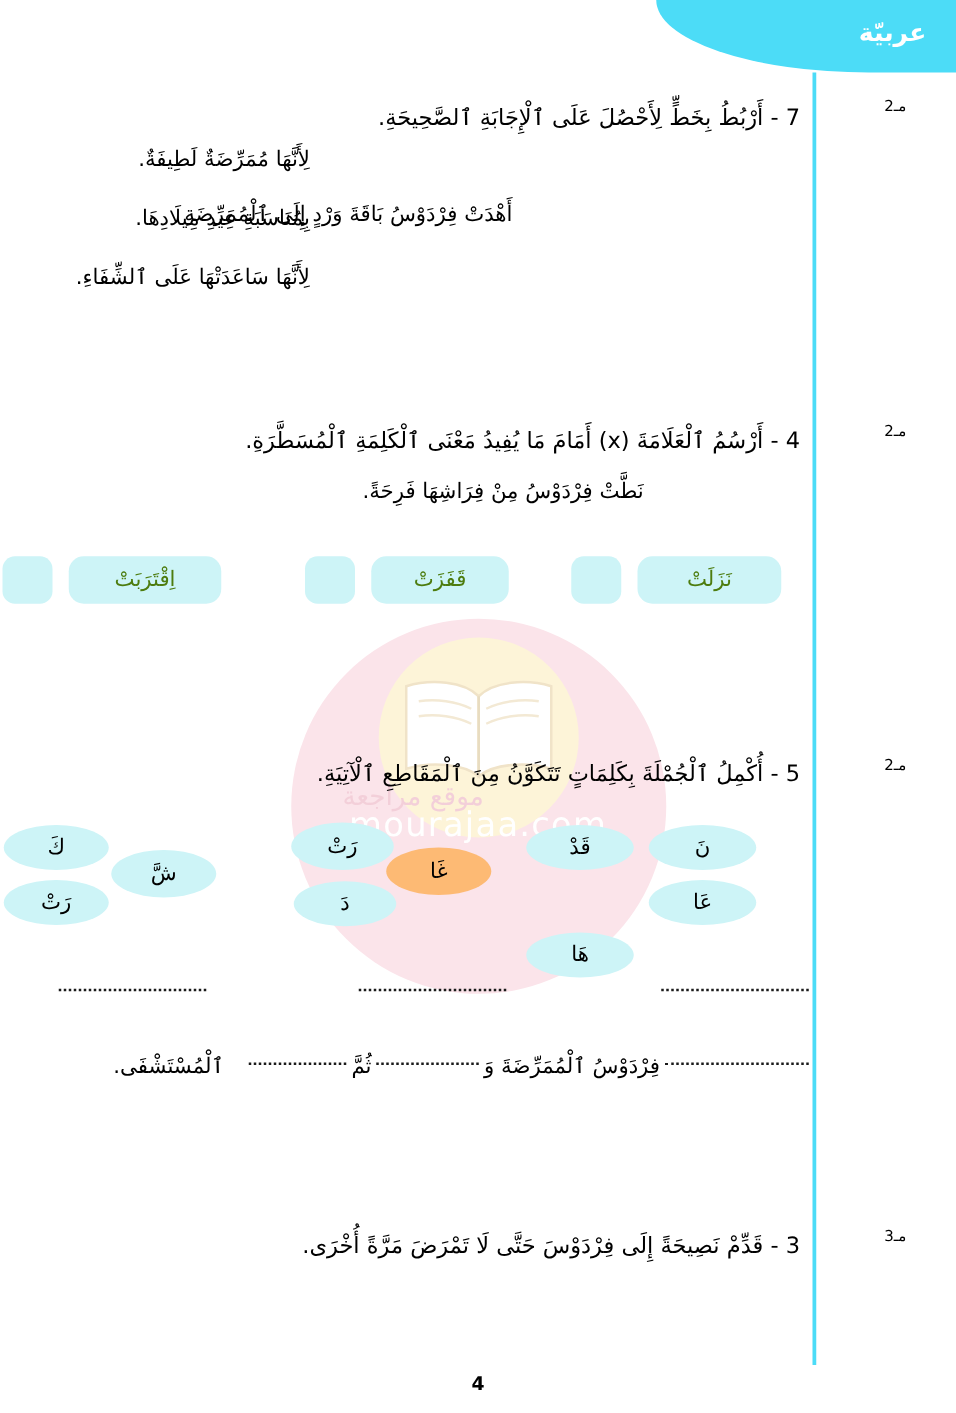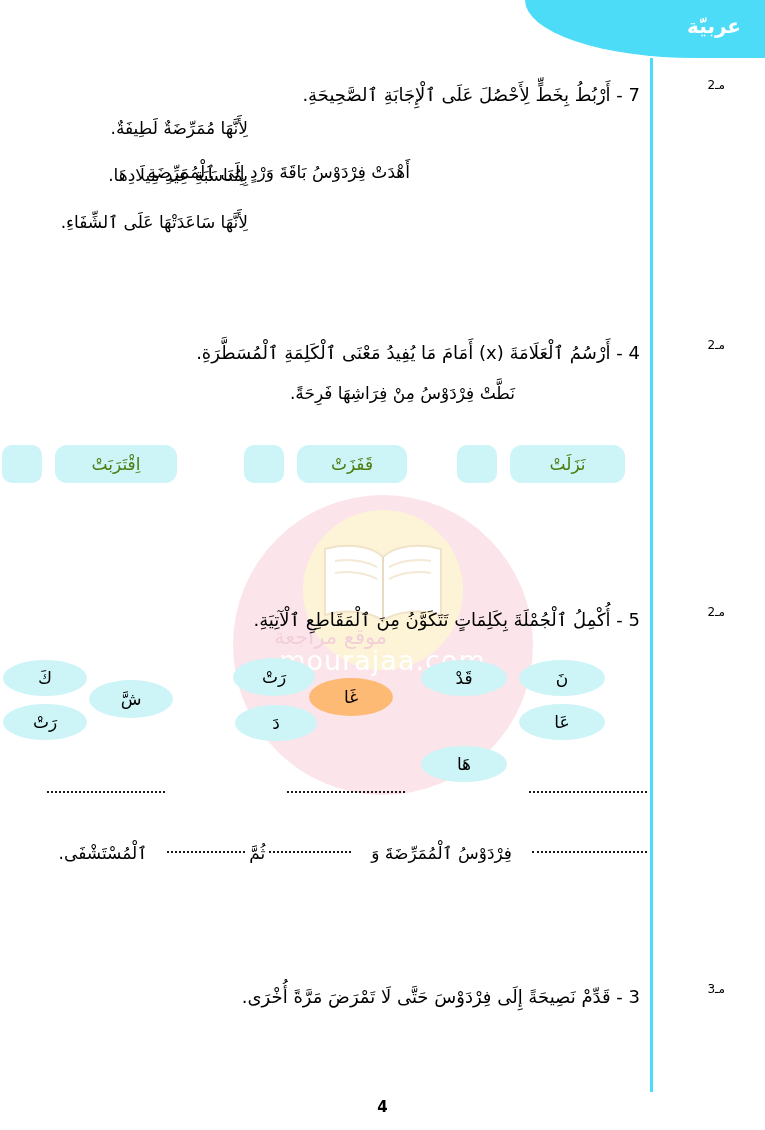--- a/index.html
+++ b/index.html
@@ -267,21 +267,21 @@
     <div class="bubble" style="top:660px; right:678px; width:84px; height:36px;">كَ</div>
     <div class="bubble" style="top:680px; right:592px; width:84px; height:38px;">شَّ</div>
     <div class="bubble" style="top:704px; right:678px; width:84px; height:36px;">رَتْ</div>
 
     <div class="dotline" style="top:790px; right:118px; width:118px;"></div>
     <div class="dotline" style="top:790px; right:360px; width:118px;"></div>
     <div class="dotline" style="top:790px; right:600px; width:118px;"></div>
 
     <div class="sub-line" style="top:838px; right:118px; display:flex; align-items:baseline; gap:0;">
       <span class="dotline" style="position:relative; display:inline-block; width:115px; top:-6px;"></span>
-      <span style="margin:0 20px;">فِرْدَوْسُ ٱلْمُمَرِّضَةَ وَ</span>
+      <span style="margin:0 4px;">فِرْدَوْسُ ٱلْمُمَرِّضَةَ وَ</span>
       <span class="dotline" style="position:relative; display:inline-block; width:82px; top:-6px;"></span>
       <span style="margin:0 4px;">ثُمَّ</span>
       <span class="dotline" style="position:relative; display:inline-block; width:78px; top:-6px;"></span>
       <span style="margin:0 20px;">ٱلْمُسْتَشْفَى.</span>
     </div>
 
     <div class="mark" style="top:982px;">مـ3</div>
     <div class="q-line q-head" style="top:982px;">3 - قَدِّمْ نَصِيحَةً إِلَى فِرْدَوْسَ حَتَّى لَا تَمْرَضَ مَرَّةً أُخْرَى.</div>
 
   </div>

